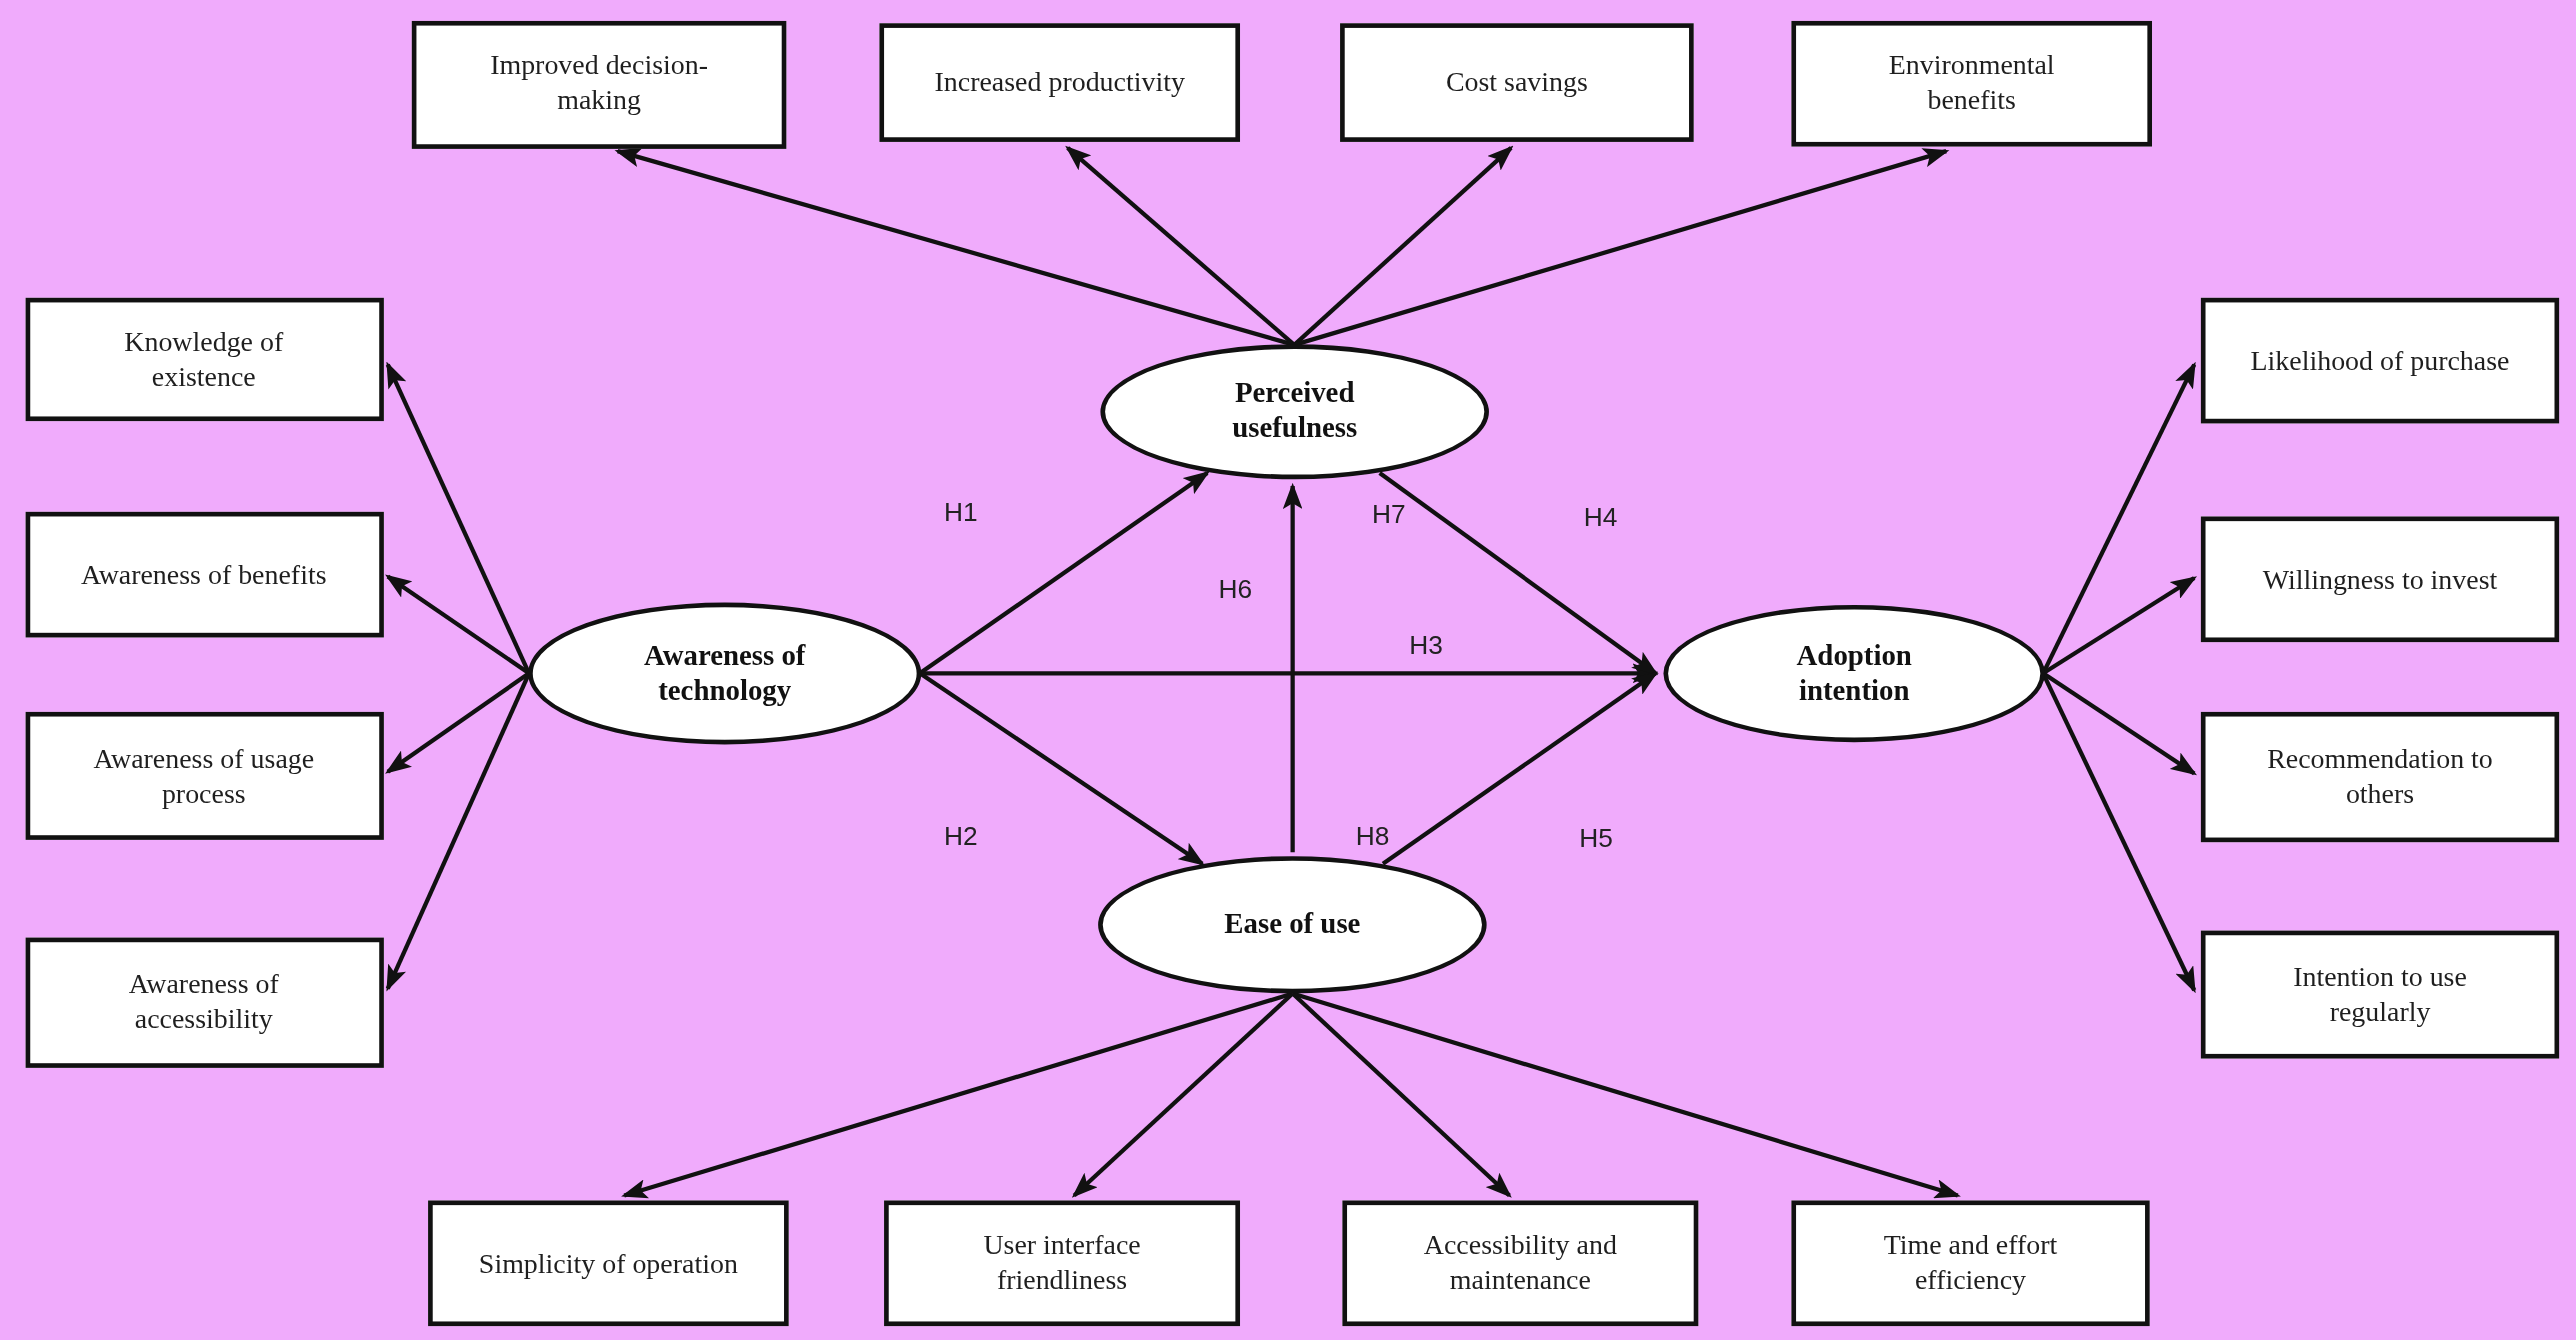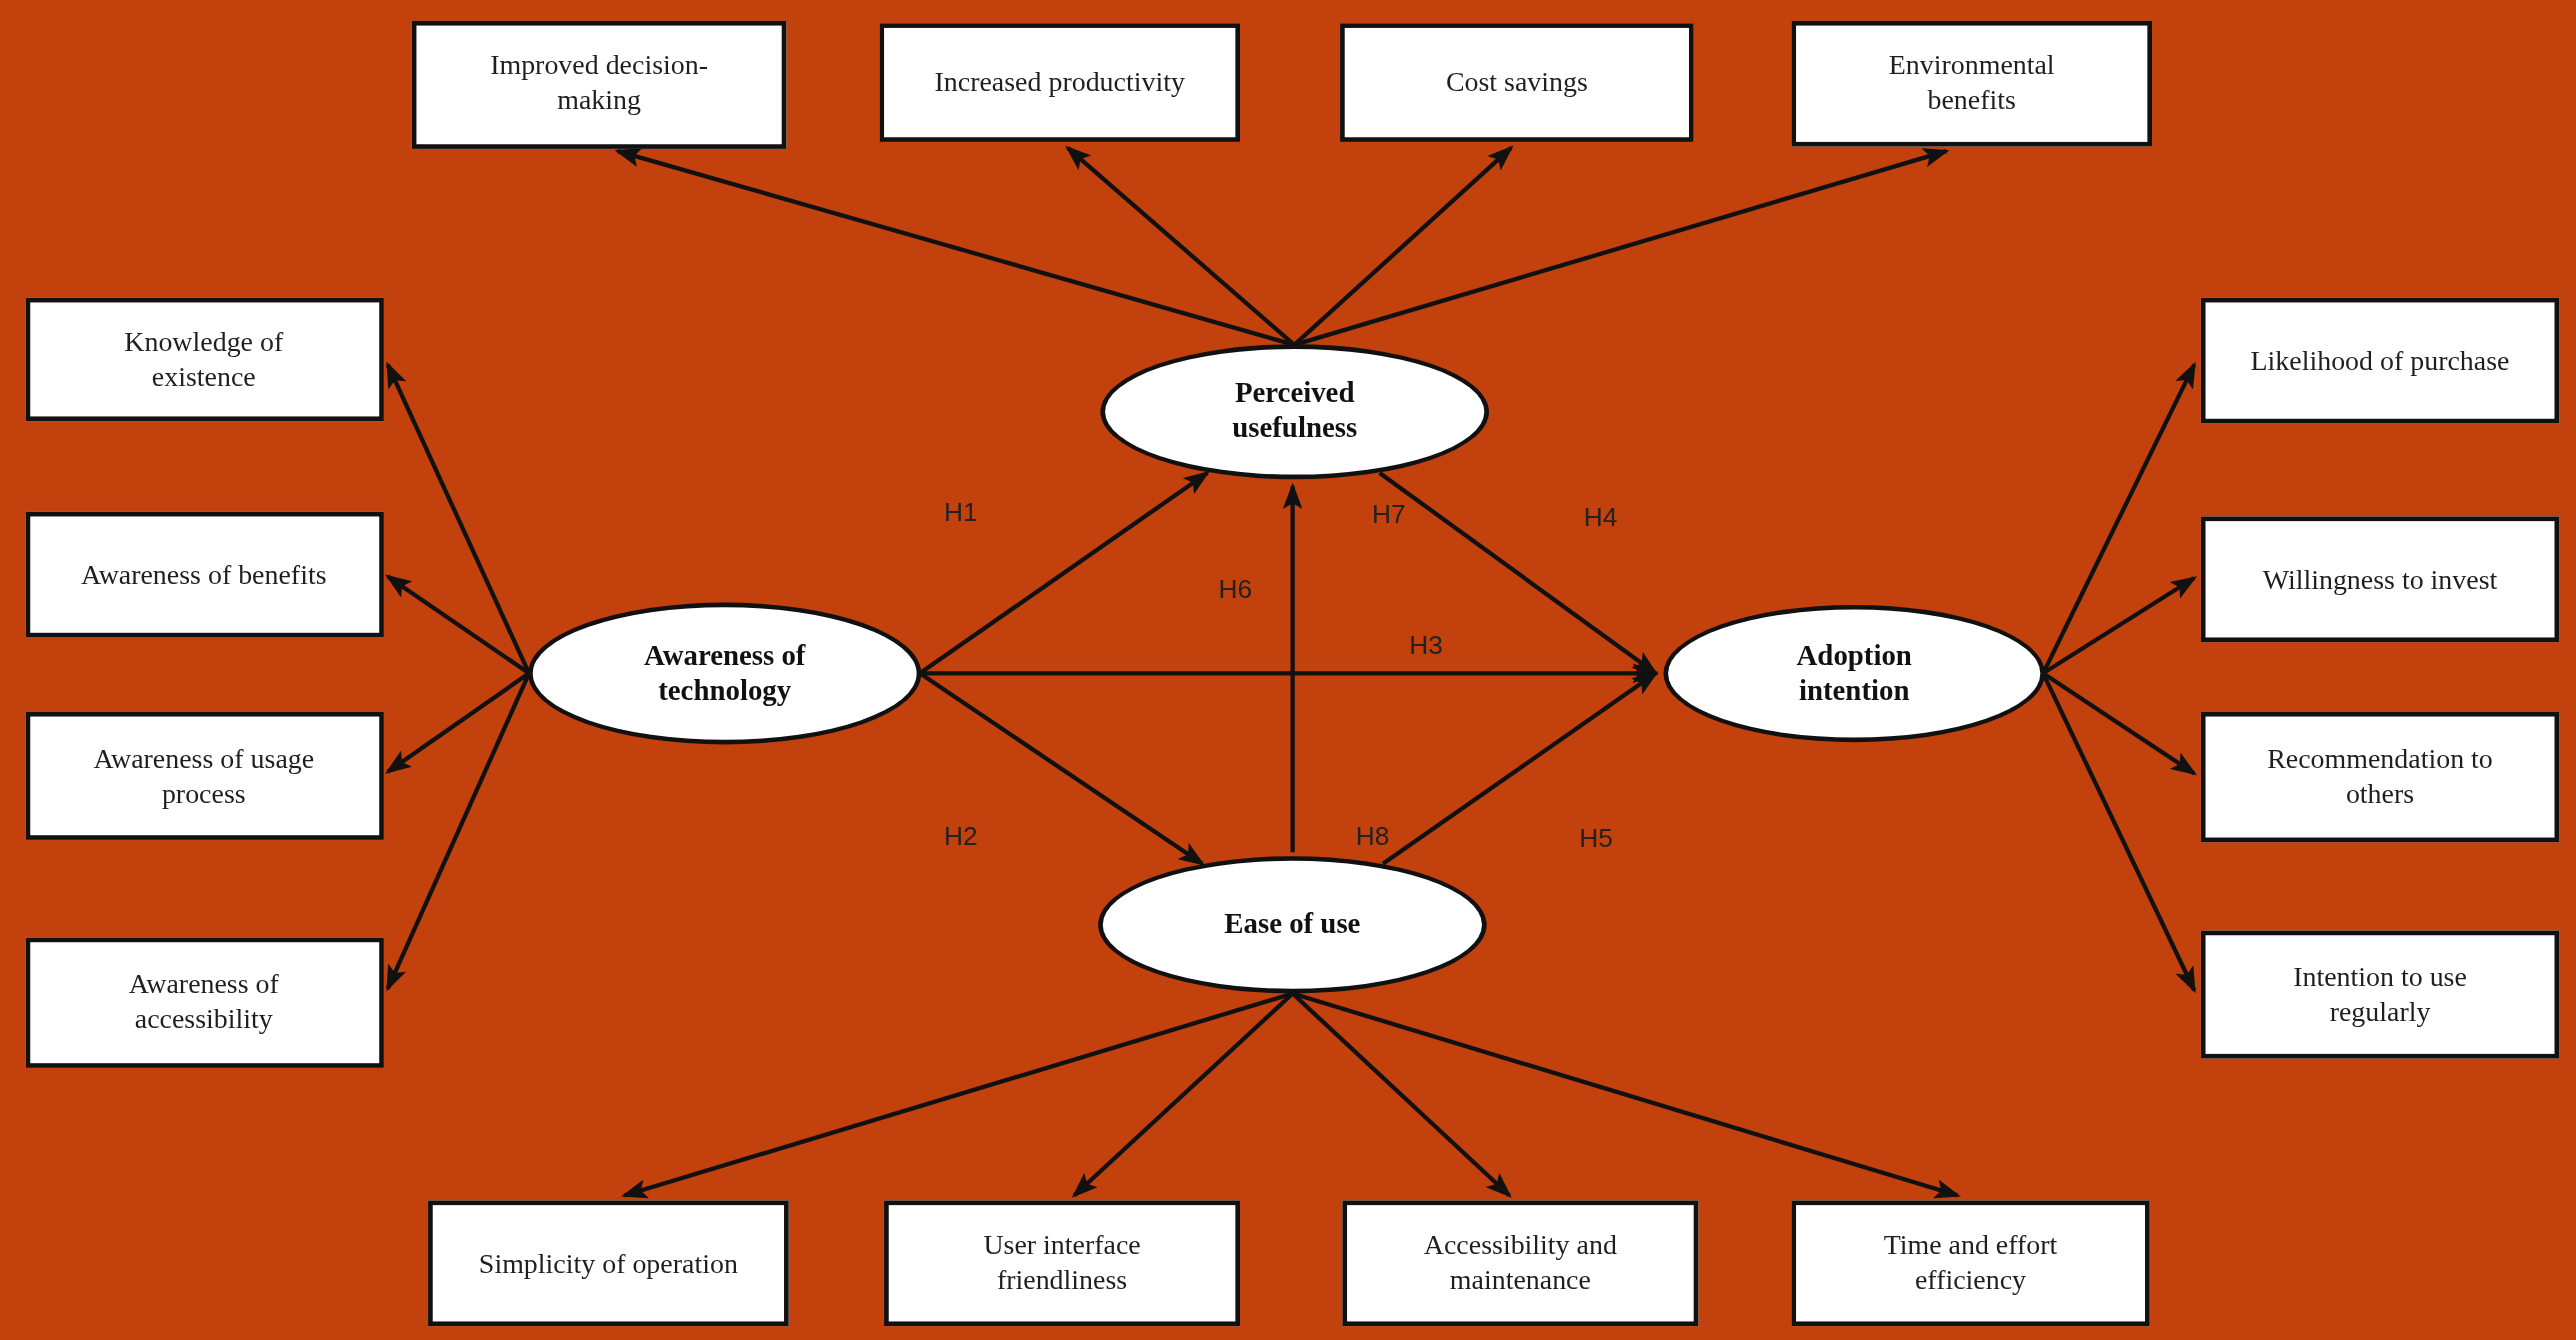--- a/index.html
+++ b/index.html
@@ -1,20 +1,20 @@
 <!DOCTYPE html>
 <html style="font-size:11.3px"><head>
 <meta charset="utf-8">
 <style>
   html, body { margin: 0; padding: 0; background: #ffffff; }
   #viewport {
     position: relative;
     width: 2576px;
     height: 1341px;
-    background: #c2410c;
+    background: #f0abfc;
     overflow: hidden;
   }
   #stage {
     position: absolute;
     left: 0; top: 0;
     width: 1107px;
     height: 576px;
     transform: scale(2.3265);
     transform-origin: 0 0;
     font-family: "Liberation Serif", "DejaVu Serif", serif;

